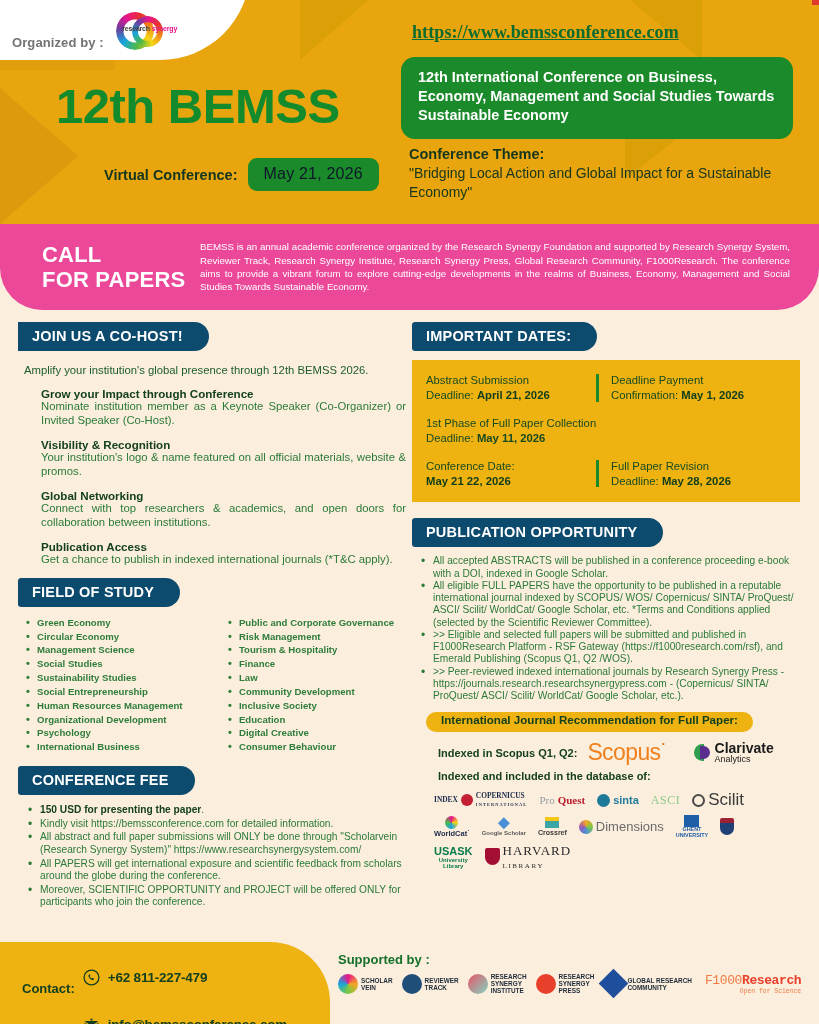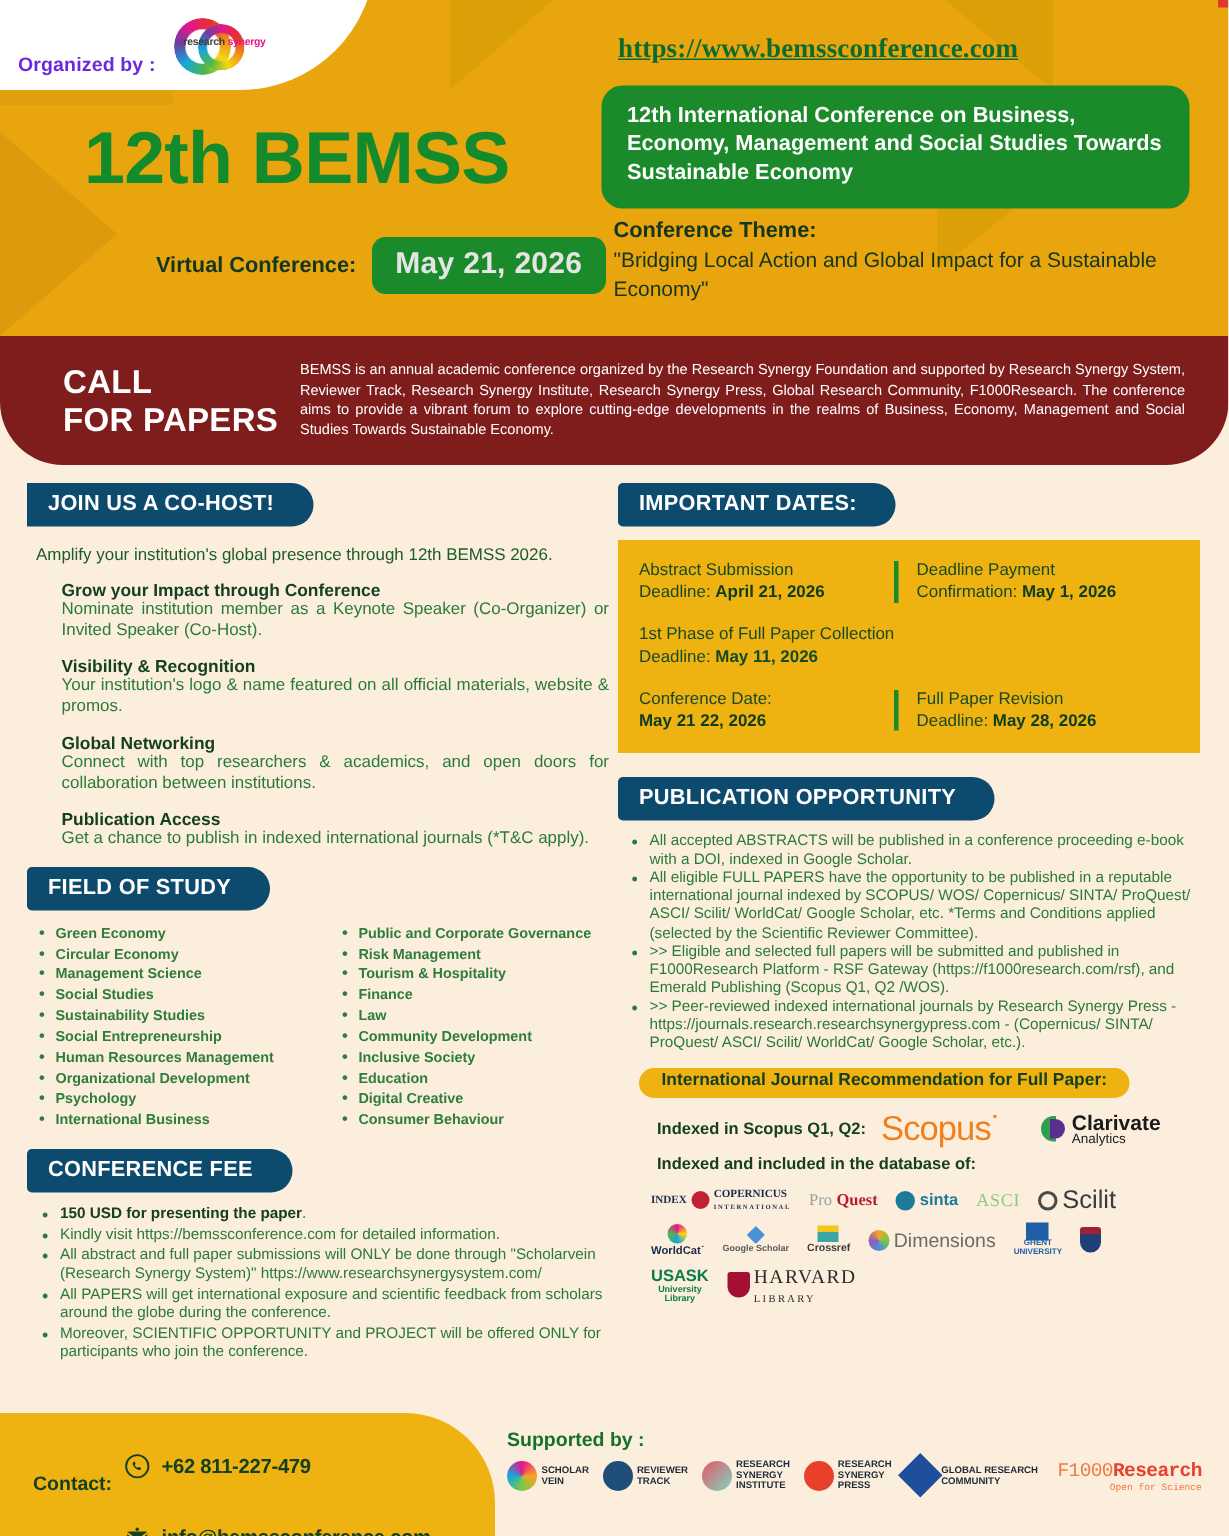--- a/index.html
+++ b/index.html
@@ -29,21 +29,21 @@
   .hdr-tri-e { position:absolute; left:625px; top:120px; width:0; height:0;
     border-top:60px solid #dba008; border-right:75px solid transparent; }
   .hdr-tri-f { position:absolute; left:0; top:0; width:115px; height:70px; background:#dd9a0d; opacity:.55;}
   .red-nick { position:absolute; right:0; top:0; width:7px; height:5px; background:#e03a2f; }
 
   .org-pill {
     position:absolute; left:-40px; top:-30px; width:290px; height:90px;
     background:#ffffff; border-radius:0 0 90px 0;
     display:flex; align-items:flex-end; padding:0 0 10px 52px; gap:8px;
   }
-  .org-label { font-size:13px; font-weight:bold; color:#6d28d9; letter-spacing:.1px;text-align:right; }
+  .org-label { font-size:13px; font-weight:bold; color:#737373; letter-spacing:.1px;text-align:right; }
   .rs-logo { position:relative; width:72px; height:38px; }
   .rs-ring {
     position:absolute; left:4px; top:0px; width:38px; height:38px; border-radius:50%;
     border:5px solid transparent;
     background:
        conic-gradient(from 20deg, #e8312b, #f08a1d, #f6d713, #4fb748, #16a6dd, #6b3fa0, #e8148c, #e8312b) border-box;
     -webkit-mask: radial-gradient(circle, transparent 0 11px, #000 12px);
             mask: radial-gradient(circle, transparent 0 11px, #000 12px);
   }
   .rs-ring2 {
@@ -62,36 +62,36 @@
     text-decoration:underline; letter-spacing:.1px;font-family:Liberation Serif, serif;
   }
   .bemss-title {
     position:absolute; left:56px; top:82px;
     font-size:49px; font-weight:bold; color:#138a2c;
     letter-spacing:-.5px; line-height:1;
   }
   .virtual-row { position:absolute; left:104px; top:158px; display:flex; align-items:center; gap:10px; }
   .virtual-label { font-size:14.5px; font-weight:bold; color:#14361f; }
   .date-chip {
-    background:#1a8a2a; color:#e5e5e5; font-size:20px; font-weight:bold;
+    background:#1a8a2a; color:#0f172a; font-size:16px; font-weight:normal;
     padding:7px 16px 8px; border-radius:9px; letter-spacing:.2px;
   }
   .conf-name-box {
     position:absolute; left:401px; top:57px; width:392px; min-height:82px;
     background:#1a8a2a; border-radius:14px; padding:11px 15px 12px 17px;
     color:#fff; font-size:14.5px; font-weight:bold; line-height:1.3;
   }
   .theme-block { position:absolute; left:409px; top:146px; width:400px; }
   .theme-head { font-size:14.5px; font-weight:bold; color:#14361f; margin-bottom:2px; }
   .theme-text { font-size:14px; color:#14361f; line-height:1.33; }
 
   
   .cfp {
     position:absolute; left:0; top:224px; width:819px; height:86px;
-    background:#7f1d1d; border-radius:0 0 42px 42px;
+    background:#ec4899; border-radius:0 0 42px 42px;
     display:flex; align-items:center;
   }
   .cfp-head {
     width:200px; padding-left:42px; color:#fff; font-size:22px; font-weight:bold;
     line-height:1.15; letter-spacing:.2px; flex:none;
   }
   .cfp-body {
     color:#fff; font-size:9.7px; line-height:1.37; text-align:justify;
     padding-right:18px; width:608px;
   }

